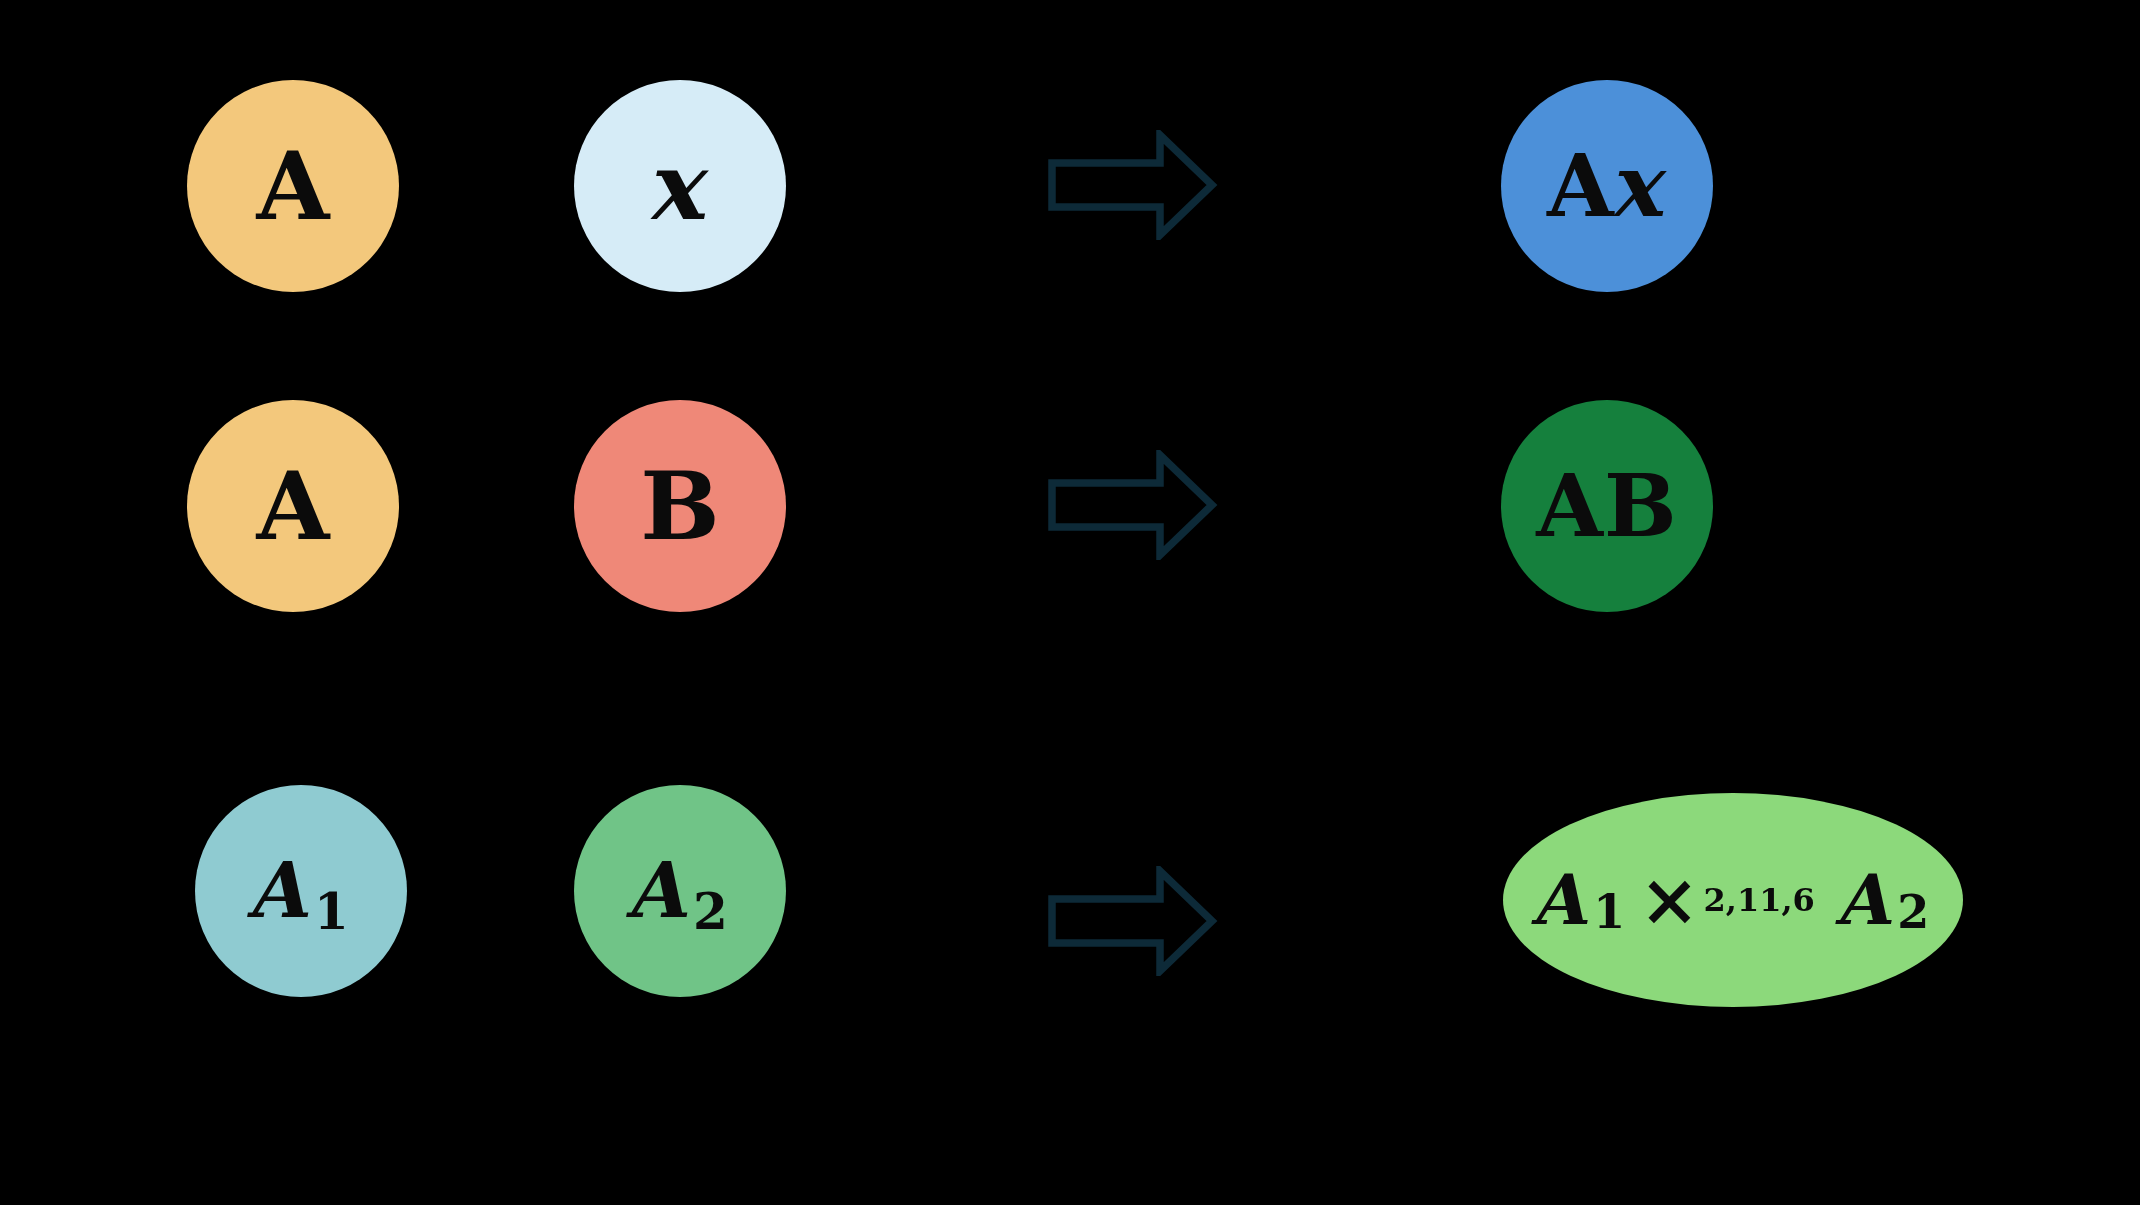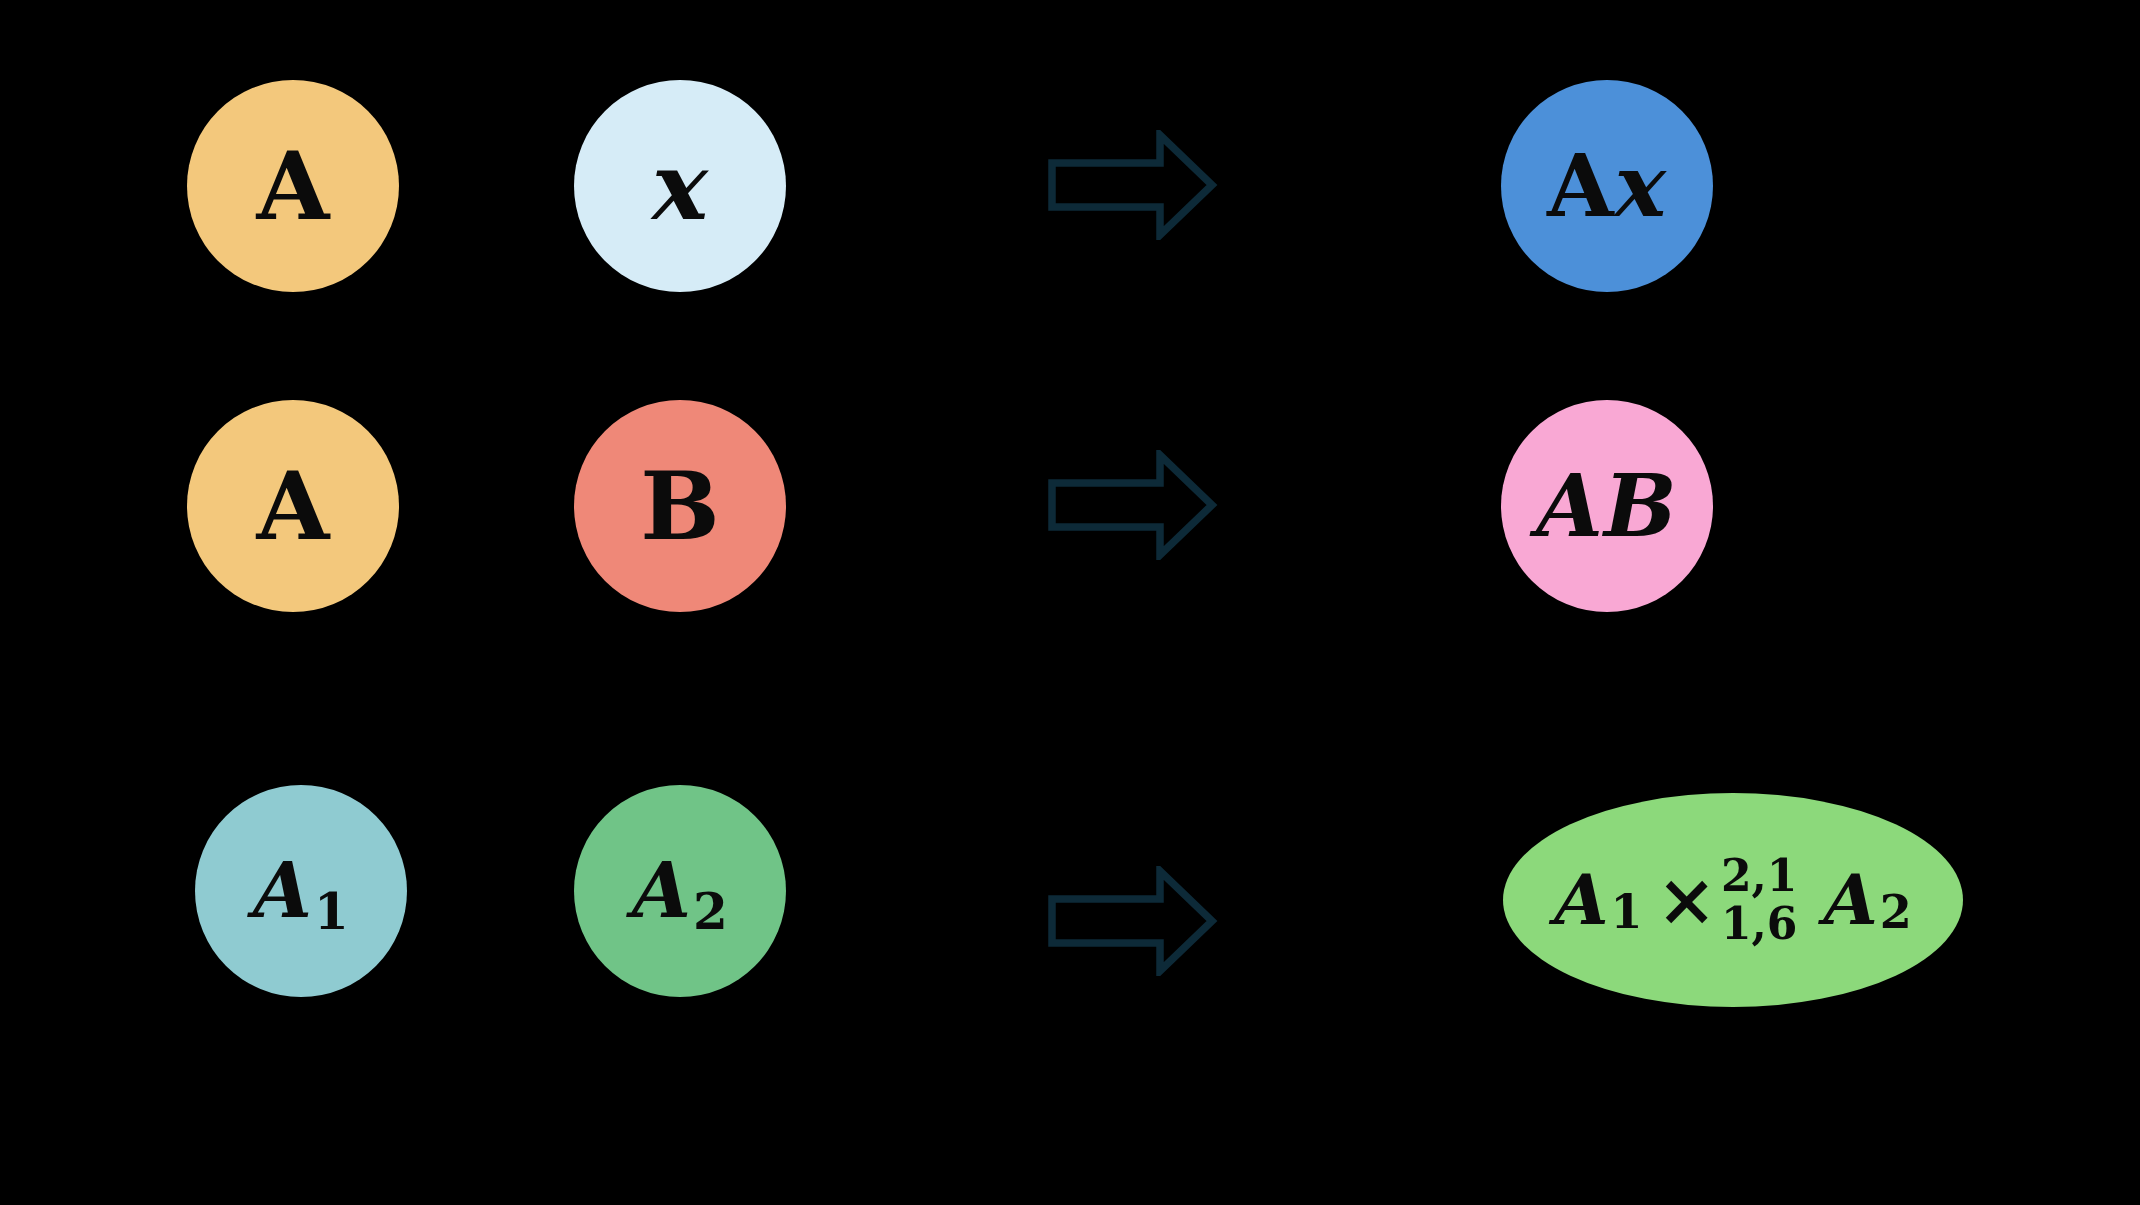--- a/index.html
+++ b/index.html
@@ -52,22 +52,22 @@
     align-items: center;
     justify-content: center;
     color: #0b0b0b;
   }
   .formula { display: flex; align-items: center; line-height: 1; font-weight: bold; }
   .f-base { font-size: 70px; font-style: italic; }
   .f-sub { font-size: 46px; position: relative; top: 0.26em; margin-left: 2px; }
   .f-times { font-size: 72px; margin-left: 14px; }
   .op-scripts {
     display: inline-flex;
-    flex-direction: column;
-    font-size: 44px;
+    flex-direction: row;
+    font-size: 32px;
     line-height: 1.08;
     margin-left: 4px;
   }
   .f-right { margin-left: 26px; }
 
   .arrow-svg { position: absolute; left: 1048px; width: 170px; height: 110px; }
   .arrow-r1 { top: 130px; }
   .arrow-r2 { top: 450px; }
   .arrow-r3 { top: 866px; }
 </style>
@@ -92,21 +92,21 @@
 
   <div class="node circle r2 c1 single-letter" style="background-color: rgb(243, 200, 124);">
     <span>A</span>
   </div>
   <div class="node circle r2 c2 single-letter" style="background-color: rgb(239, 136, 120);">
     <span>B</span>
   </div>
   <svg class="arrow-svg arrow-r2" viewBox="0 0 170 110">
     <polygon points="4,33 112,33 112,5 164,55 112,105 112,77 4,77" fill="none" stroke-width="7.5" stroke="#0D2A38"></polygon>
   </svg>
-  <div class="node circle r2 cres two-letter" style="background-color: #f9a8d4; font-style: italic;">
+  <div class="node circle r2 cres two-letter" style="background-color: #15803d;">
     <span>AB</span>
   </div>
 
   <div class="node circle r3 c1b" style="background-color: rgb(143, 203, 209);">
     <span class="script-label">
       <span class="script-base">A</span>
         <span class="script-sub">1</span>
     </span>
   </div>
   <div class="node circle r3 c2" style="background-color: rgb(112, 196, 135);">

